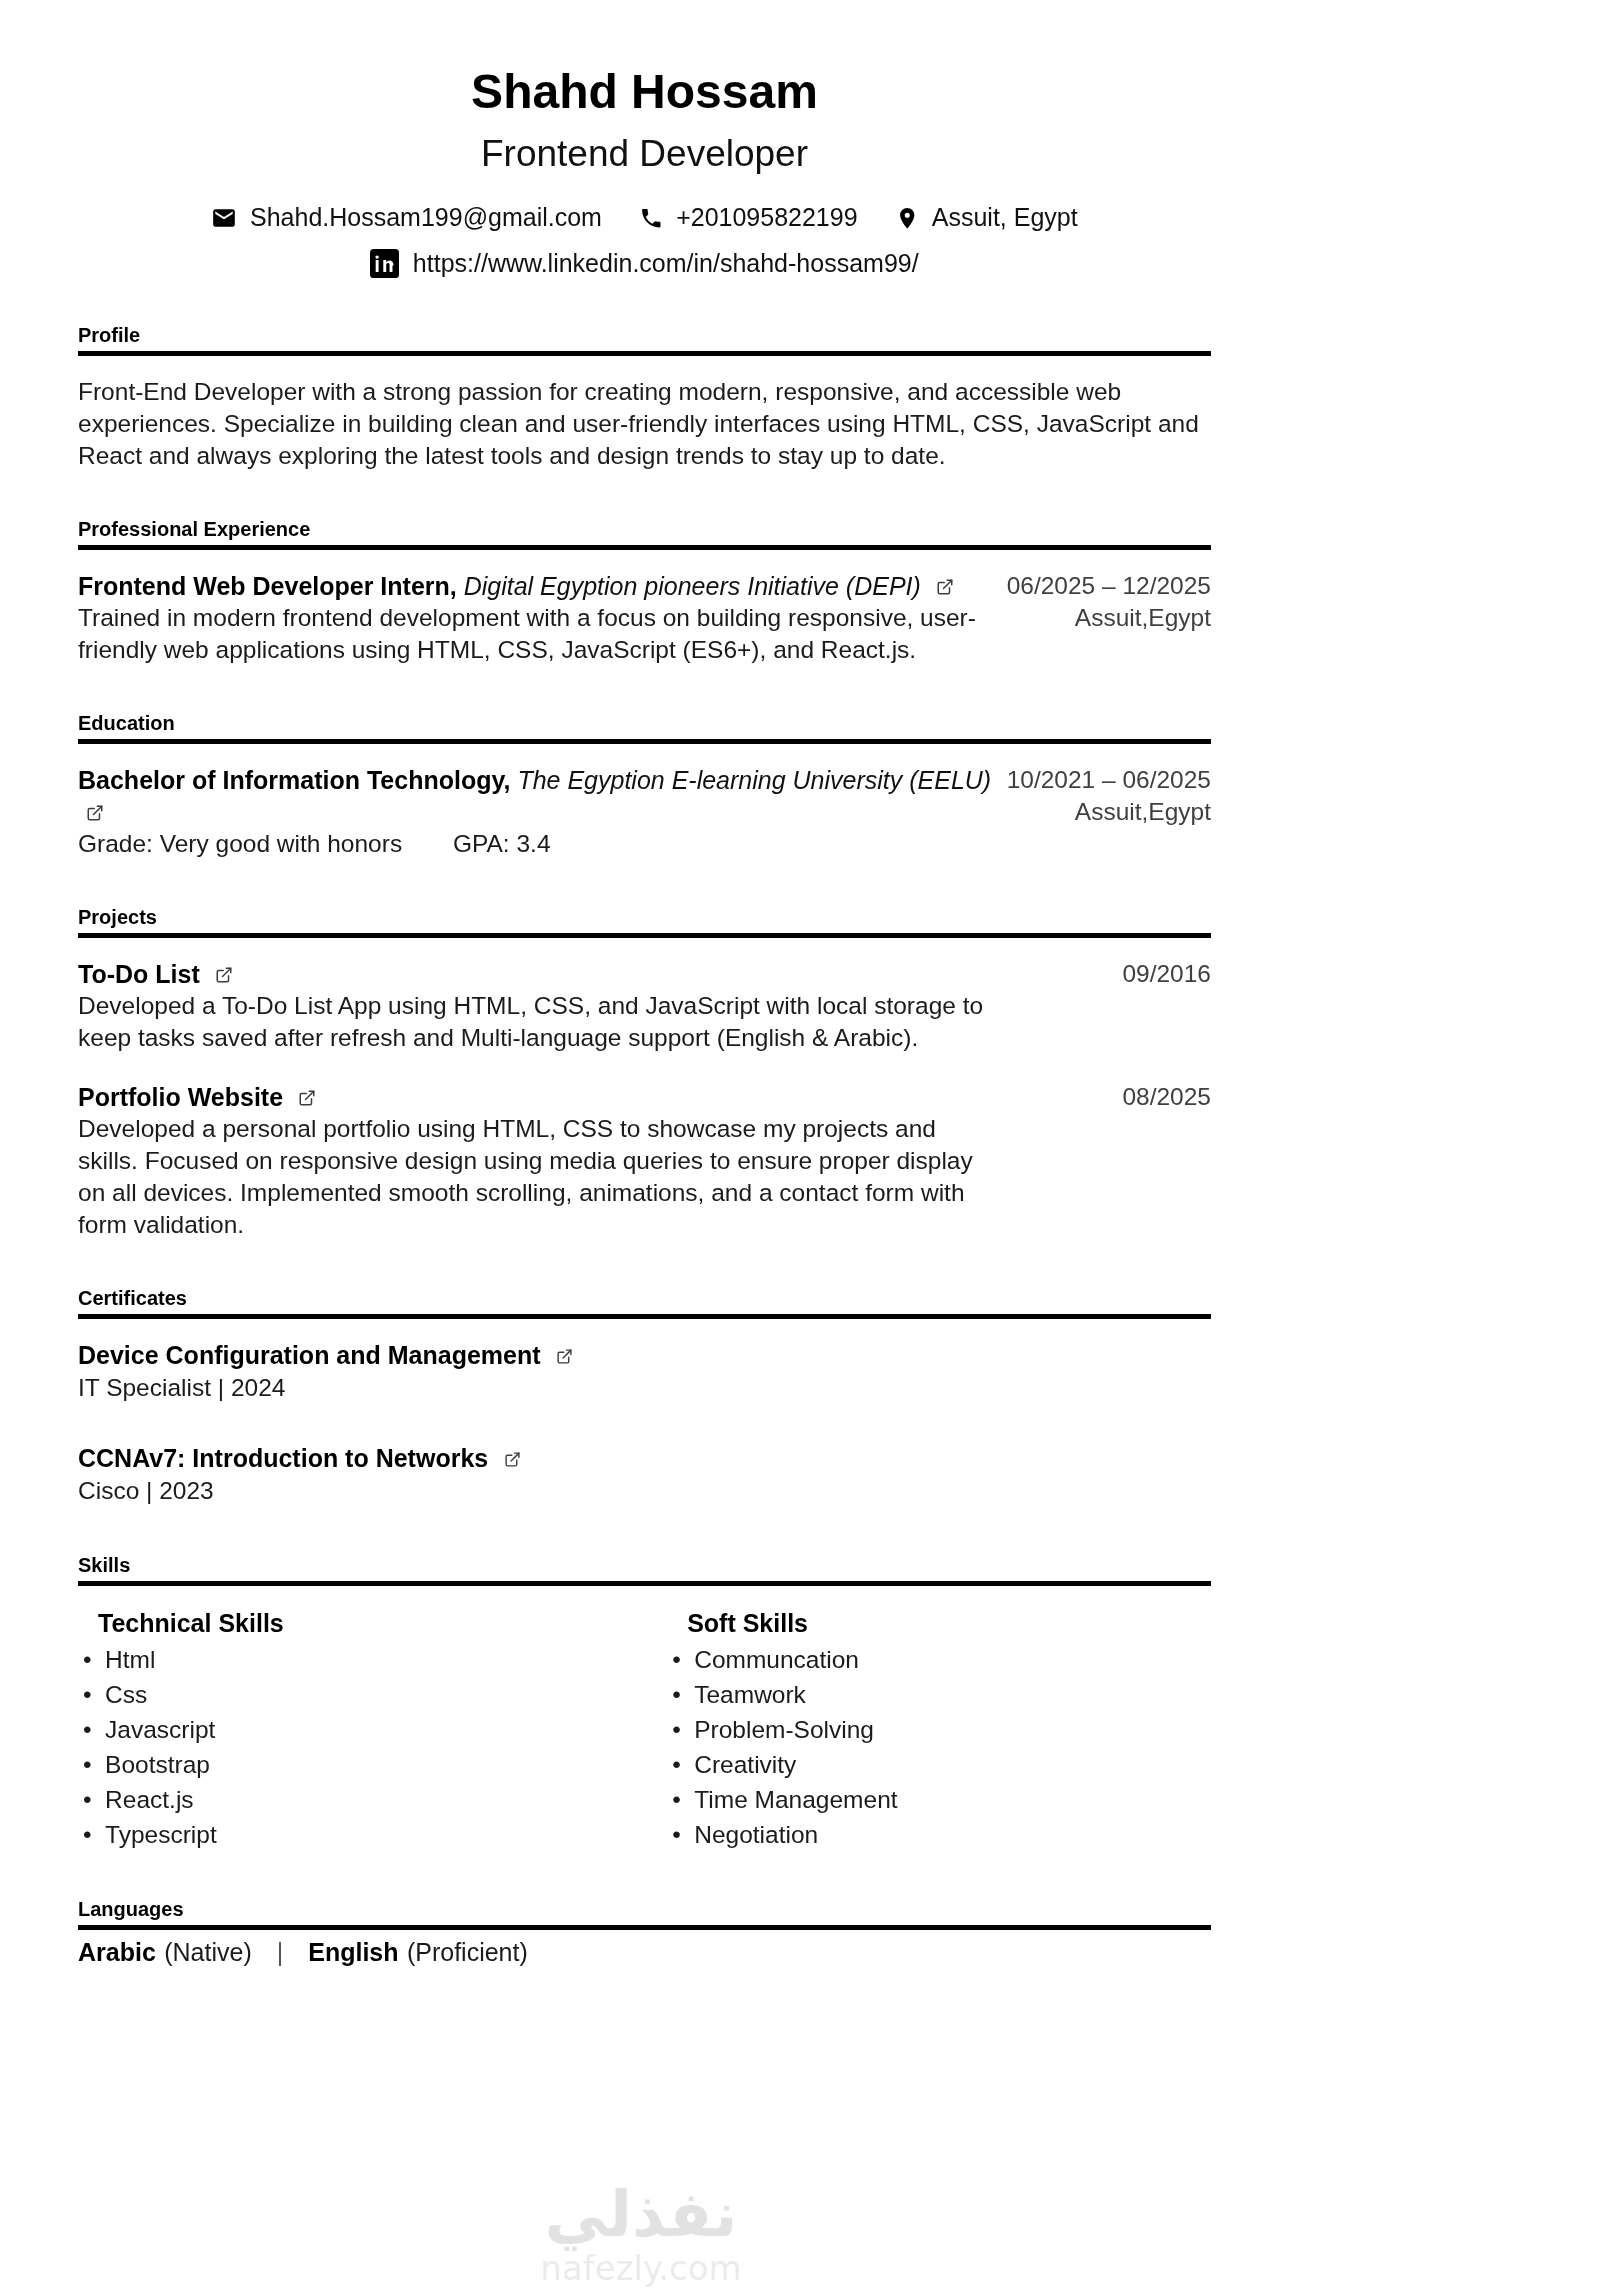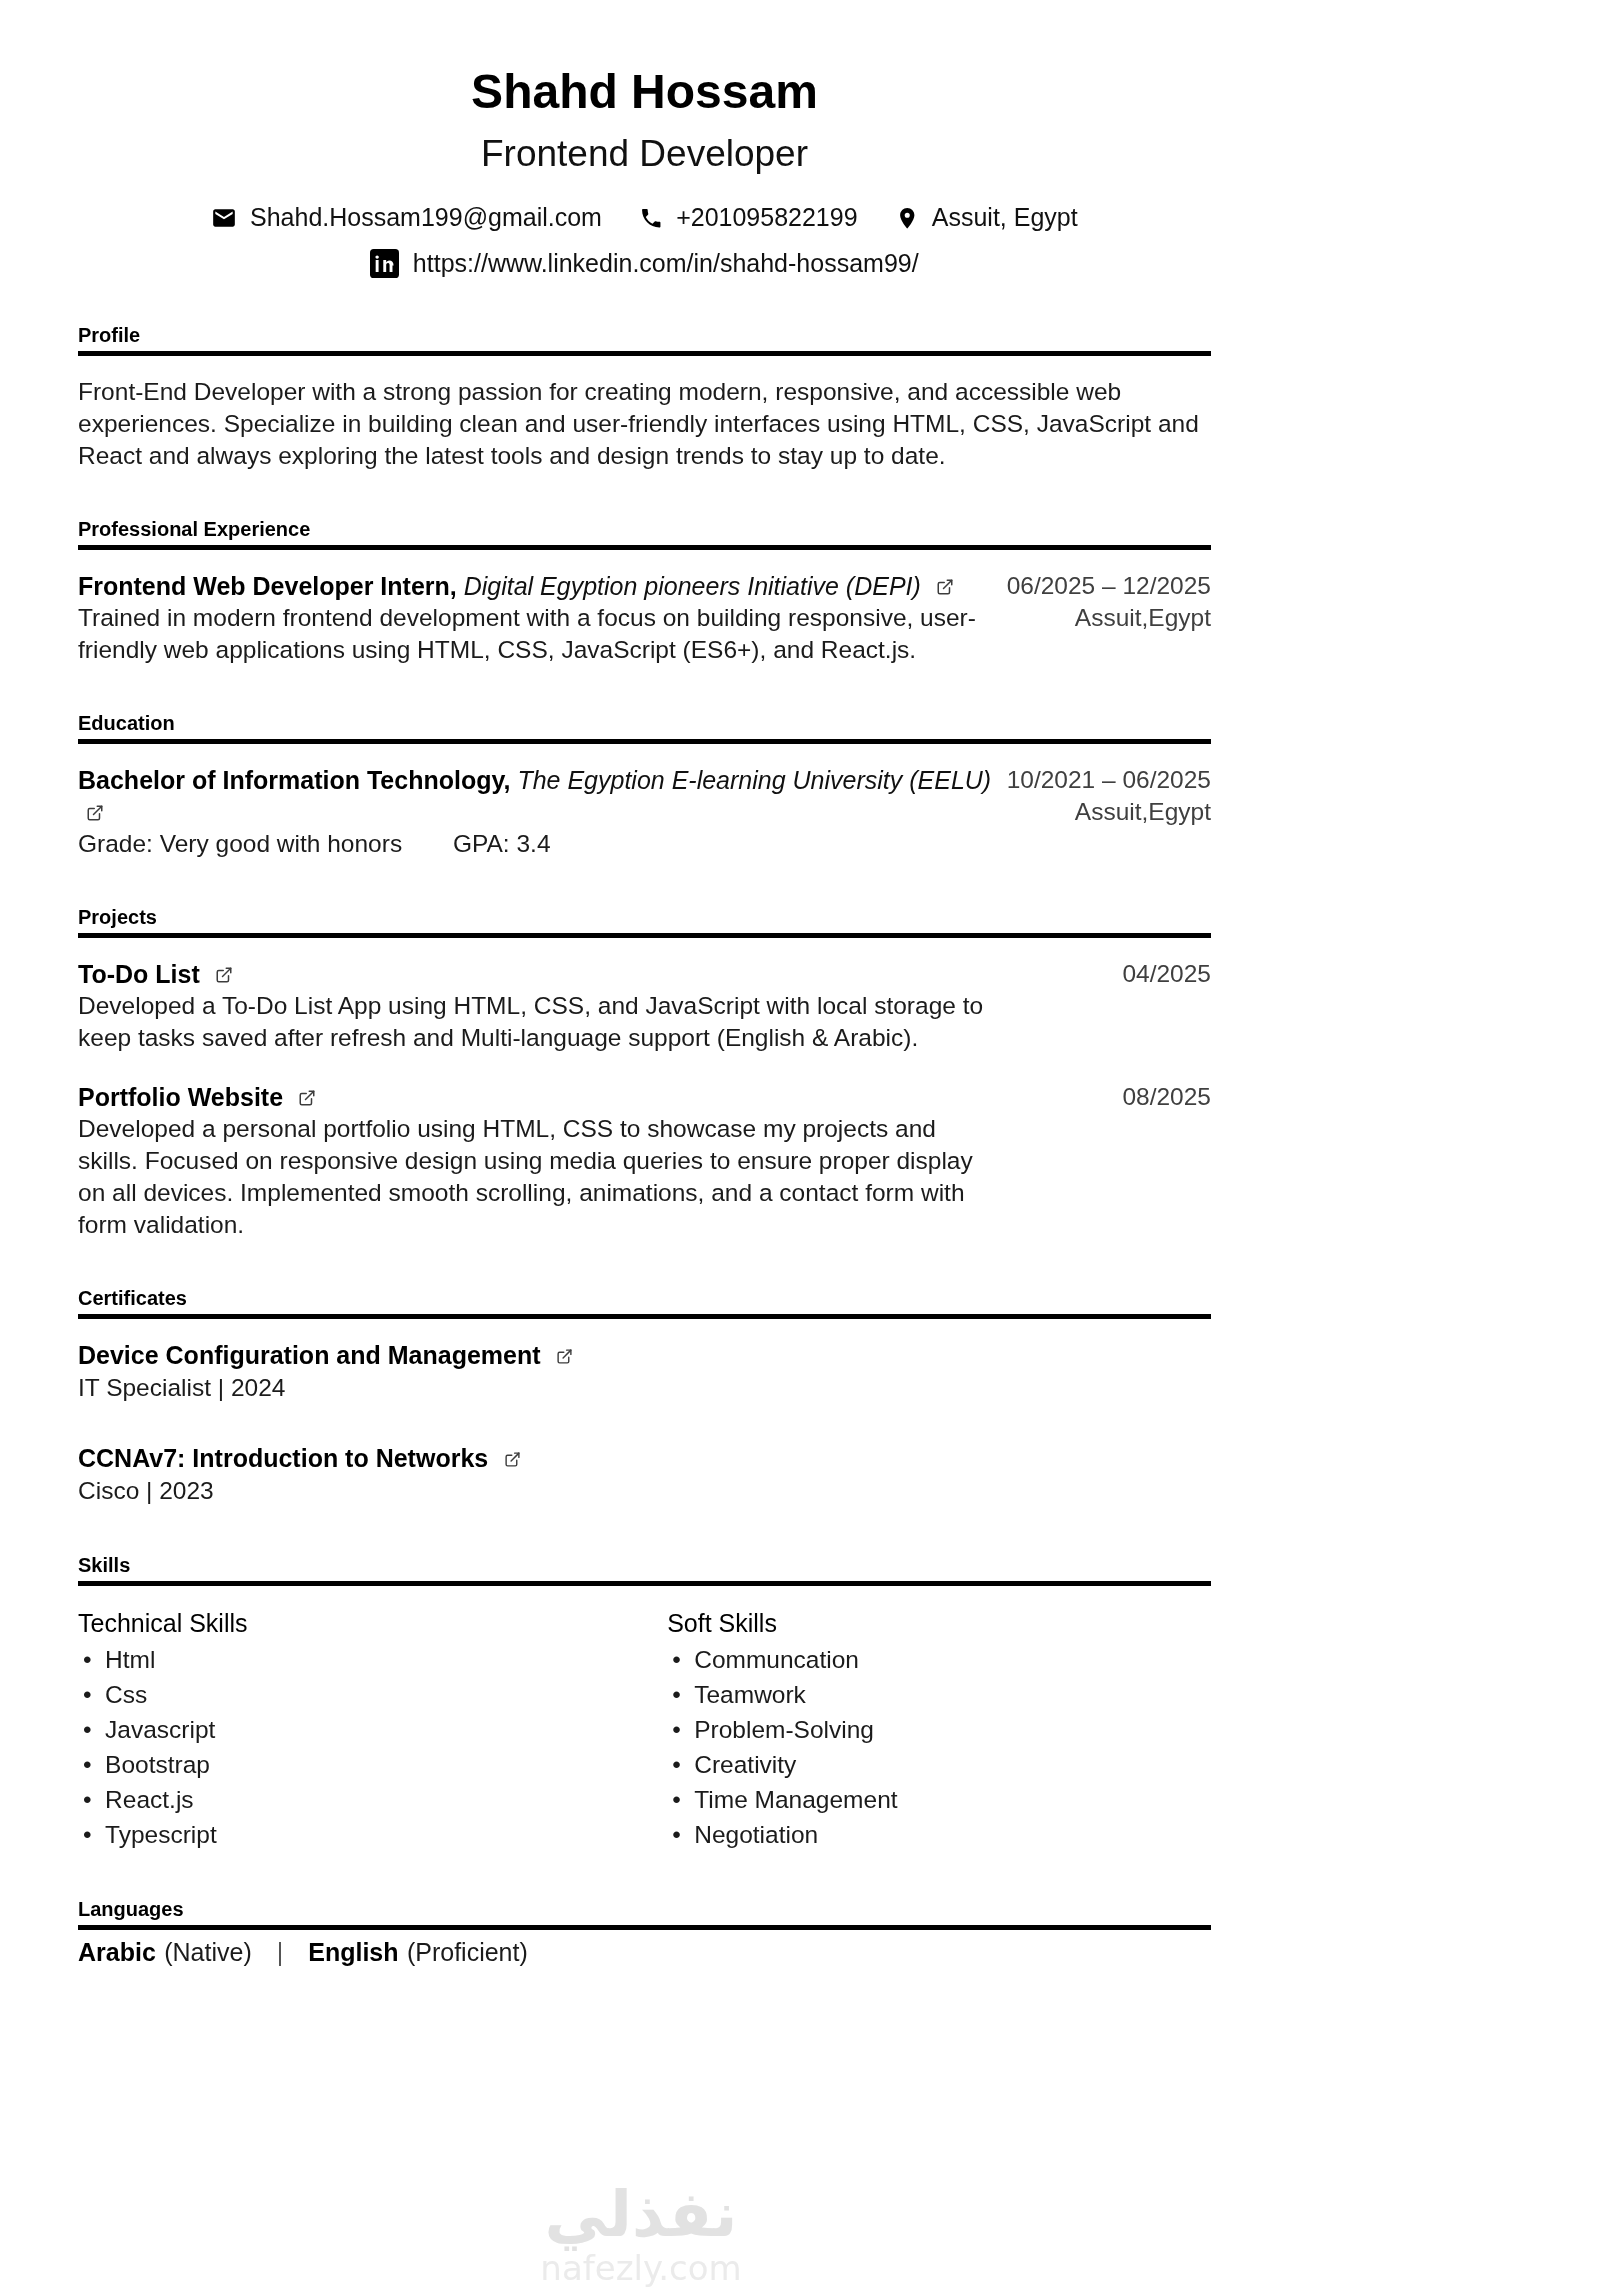--- a/index.html
+++ b/index.html
@@ -47,21 +47,21 @@
   .grade-line { font-size: 24.5px; line-height: 32px; color: #1b1b1b; }
   .grade-line .gpa { margin-left: 44px; }
   .ext-icon { margin-left: 8.4px; color: #3d3d3d; position: relative; top: 0.8px; }
 
   .project-entry + .project-entry { margin-top: 27px; }
   .cert-entry + .cert-entry { margin-top: 37px; }
   .cert-issuer { font-size: 24.5px; line-height: 34px; color: #1b1b1b; }
 
   
   .skills-grid { display: grid; grid-template-columns: 52% 48%; margin-top: 20px; }
-  .skill-group h3 { font-size: 25px; font-weight: 400; color: #000; line-height: 34px; }
+  .skill-group h3 { font-size: 25px; font-weight: 700; color: #000; line-height: 34px; margin-left: 20px; }
   .skill-group ul { list-style: none; margin-top: 1.7px; }
   .skill-group li {
     font-size: 24.5px; line-height: 35px; color: #1b1b1b;
     padding-left: 5px; display: flex; align-items: baseline;
   }
   .skill-group li .dot { font-size: 24.5px; margin-right: 13.5px; }
 
   
   .lang-line { margin-top: 8px; font-size: 25px; color: #1b1b1b; display: flex; align-items: center; }
   .lang-name { font-weight: 700; color: #000; }
@@ -177,21 +177,21 @@
             <span class="bold">To-Do List</span>
             <svg class="ext-icon" width="18" height="18" viewBox="0 0 24 24" fill="none" stroke="currentColor" stroke-width="2" stroke-linecap="round" stroke-linejoin="round">
                 <path d="M18 13v6a2 2 0 0 1-2 2H5a2 2 0 0 1-2-2V8a2 2 0 0 1 2-2h6"></path>
                 <polyline points="15 3 21 3 21 9"></polyline>
                 <line x1="10" y1="14" x2="21" y2="3"></line>
               </svg>
           </div>
           <p class="desc">Developed a To-Do List App using HTML, CSS, and JavaScript with local storage to keep tasks saved after refresh and Multi-language support (English &amp; Arabic).</p>
         </div>
         <div class="entry-right">
-          <div>04/2025</div>
+          <div>09/2016</div>
         </div>
       </div>
 
       <div class="entry-row project-entry">
         <div class="entry-left">
           <div class="entry-title">
             <span class="bold">Portfolio Website</span>
             <svg class="ext-icon" width="18" height="18" viewBox="0 0 24 24" fill="none" stroke="currentColor" stroke-width="2" stroke-linecap="round" stroke-linejoin="round">
                 <path d="M18 13v6a2 2 0 0 1-2 2H5a2 2 0 0 1-2-2V8a2 2 0 0 1 2-2h6"></path>
                 <polyline points="15 3 21 3 21 9"></polyline>

